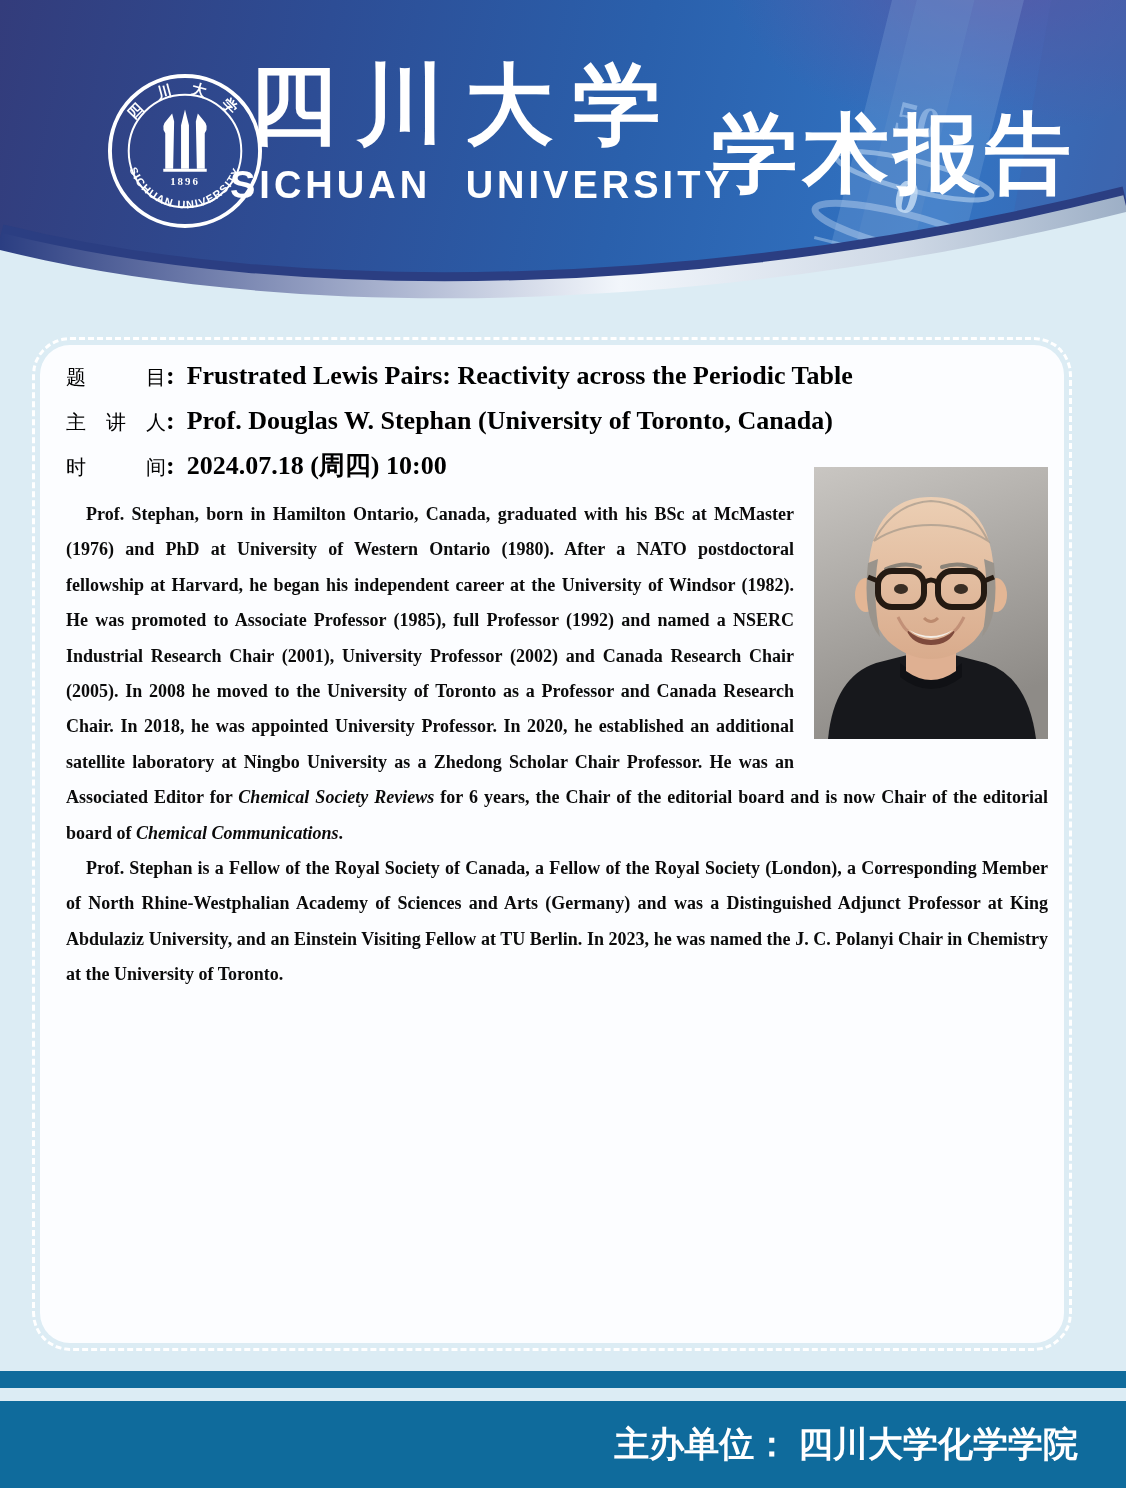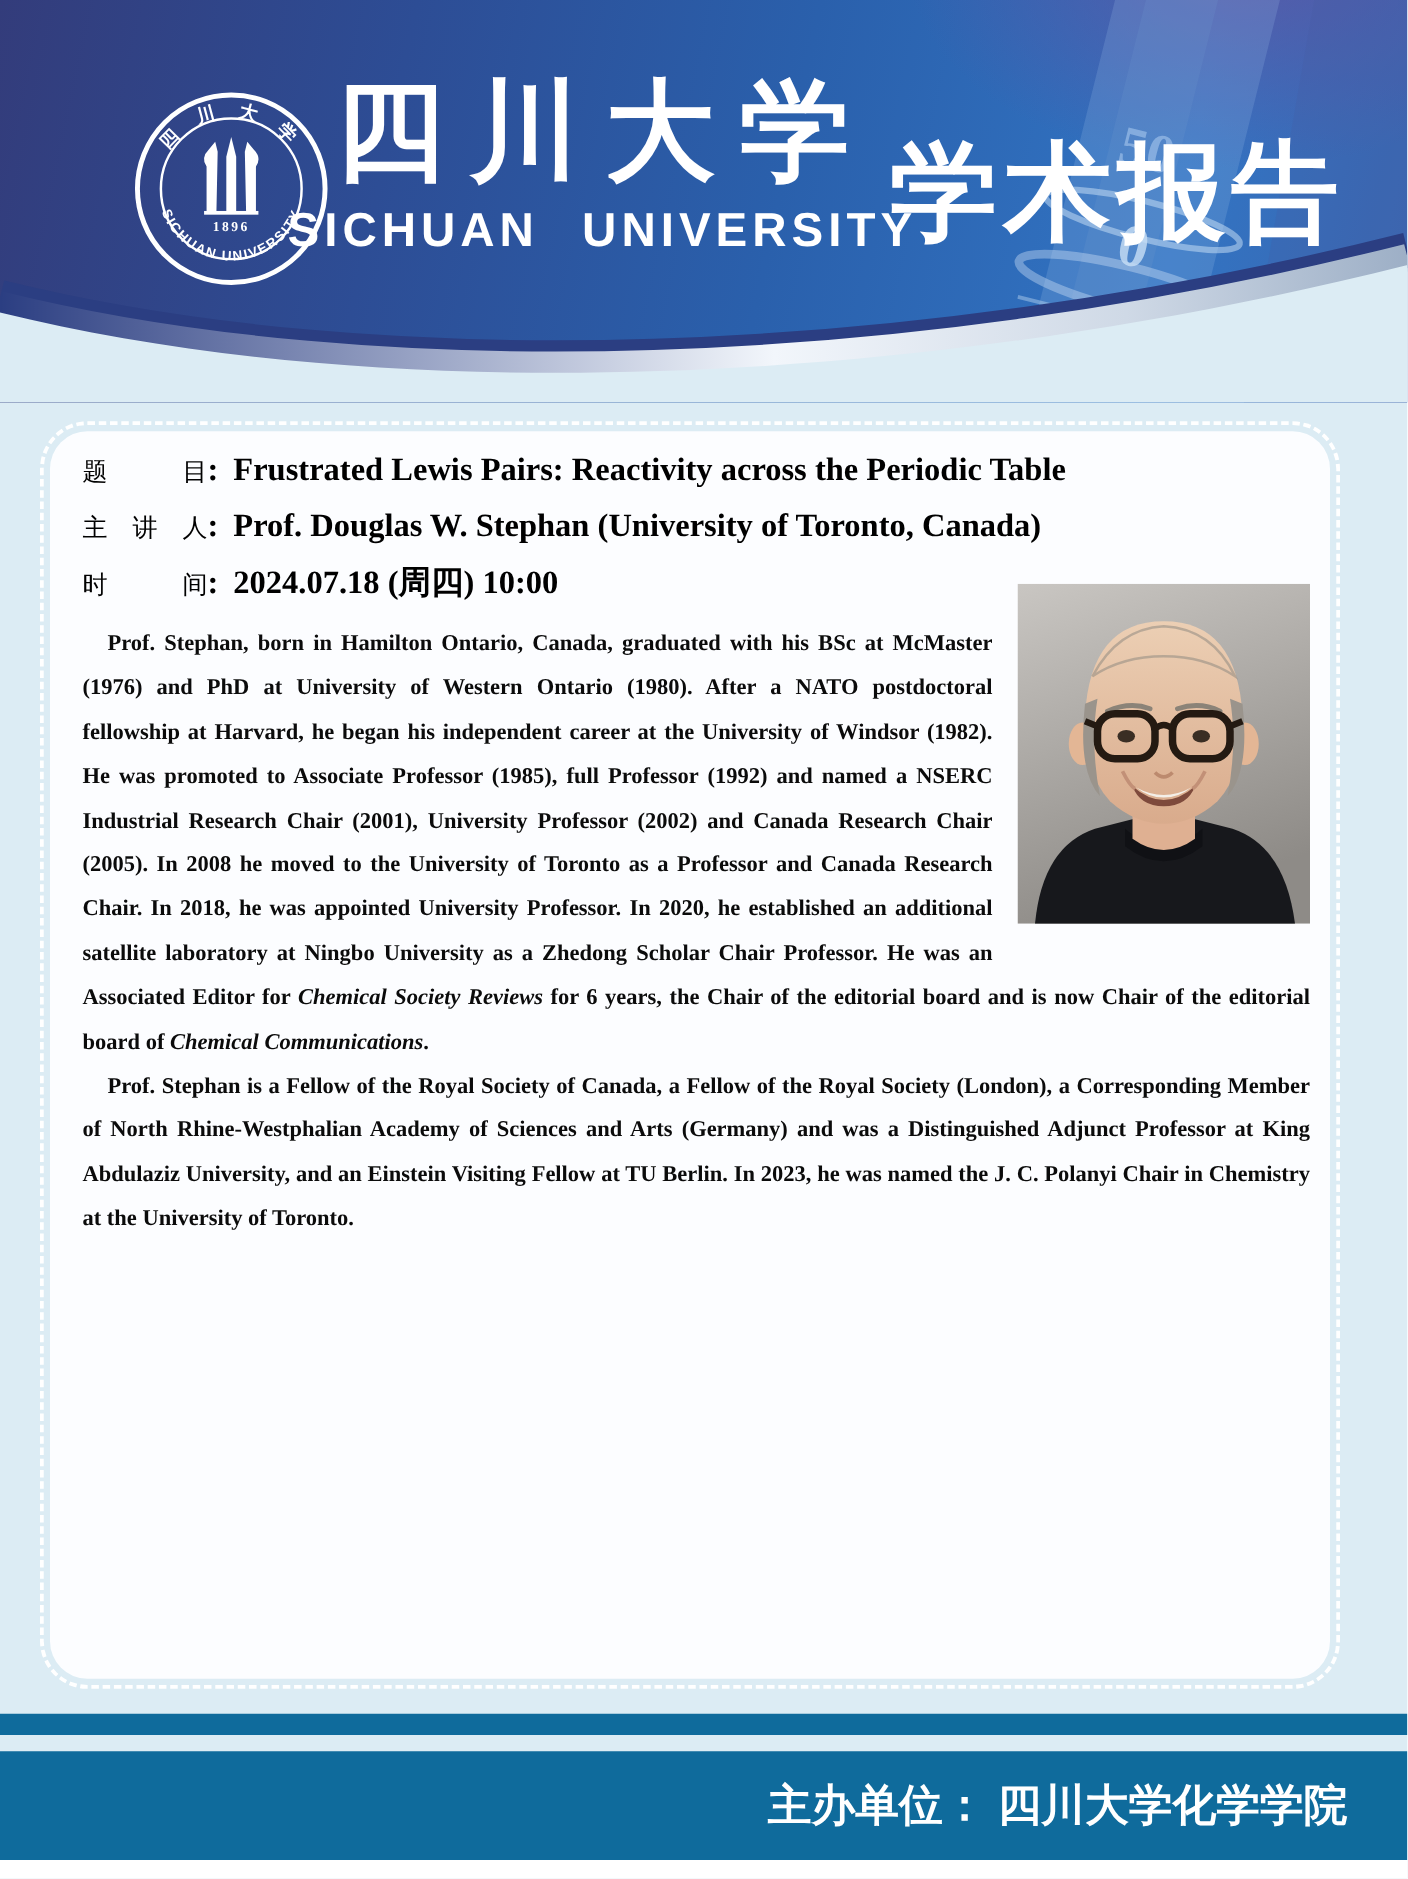--- a/index.html
+++ b/index.html
@@ -9,21 +9,21 @@
   
   .header{position:absolute;left:0;top:0;width:1126px;height:322px;
     background:
       radial-gradient(430px 270px at 88% -10%, rgba(100,80,158,0.75), rgba(100,80,158,0) 62%),
       linear-gradient(102deg,#333c7b 0%,#2d4d95 28%,#2a60ac 55%,#3274c3 82%,#3c66b0 100%);}
   .cyl-svg{position:absolute;right:0;top:0;width:430px;height:322px;}
   .curve-svg{position:absolute;left:0;top:128px;width:1126px;height:194px;display:block;}
   .seal{position:absolute;left:106px;top:72px;width:158px;height:158px;}
   .brand{position:absolute;left:230px;top:50px;width:470px;text-align:center;color:#fff;}
   .brand-cn{font-size:88px;font-weight:700;letter-spacing:20px;line-height:110px;height:110px;
-            font-family:"DejaVu Sans",sans-serif;white-space:nowrap;text-align:right;}
+            font-family:"DejaVu Sans",sans-serif;white-space:nowrap;}
   .brand-en{margin-top:4px;font-size:38px;font-weight:800;letter-spacing:4px;word-spacing:20px;
             font-family:"Liberation Sans","DejaVu Sans",sans-serif;white-space:nowrap;}
   .banner-title{position:absolute;left:712px;top:96px;width:340px;color:#fff;font-size:86px;
             font-weight:900;letter-spacing:5px;font-family:Liberation Sans, sans-serif;white-space:nowrap;}
 
   
   .card{position:absolute;left:40px;top:345px;width:1024px;height:998px;box-sizing:border-box;
         background:#fcfdff;border-radius:30px;outline:3px dashed #ffffff;outline-offset:5px;
         padding:8px 16px 0 26px;}
   .info-row{height:45px;line-height:45px;white-space:nowrap;color:#000;}

